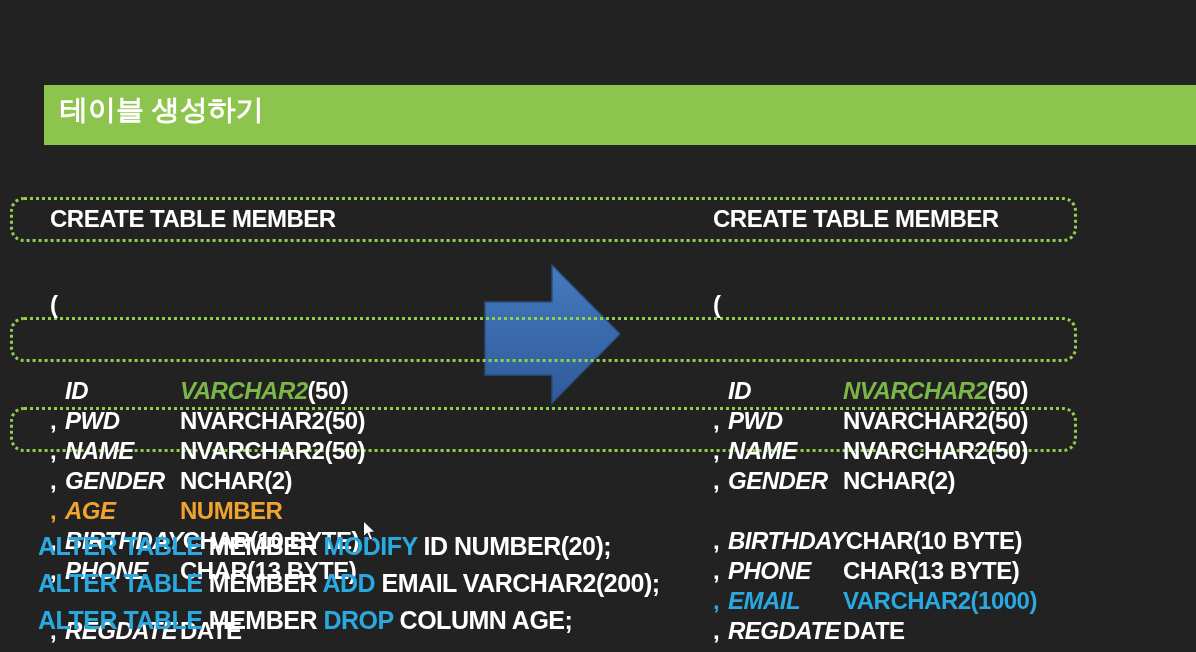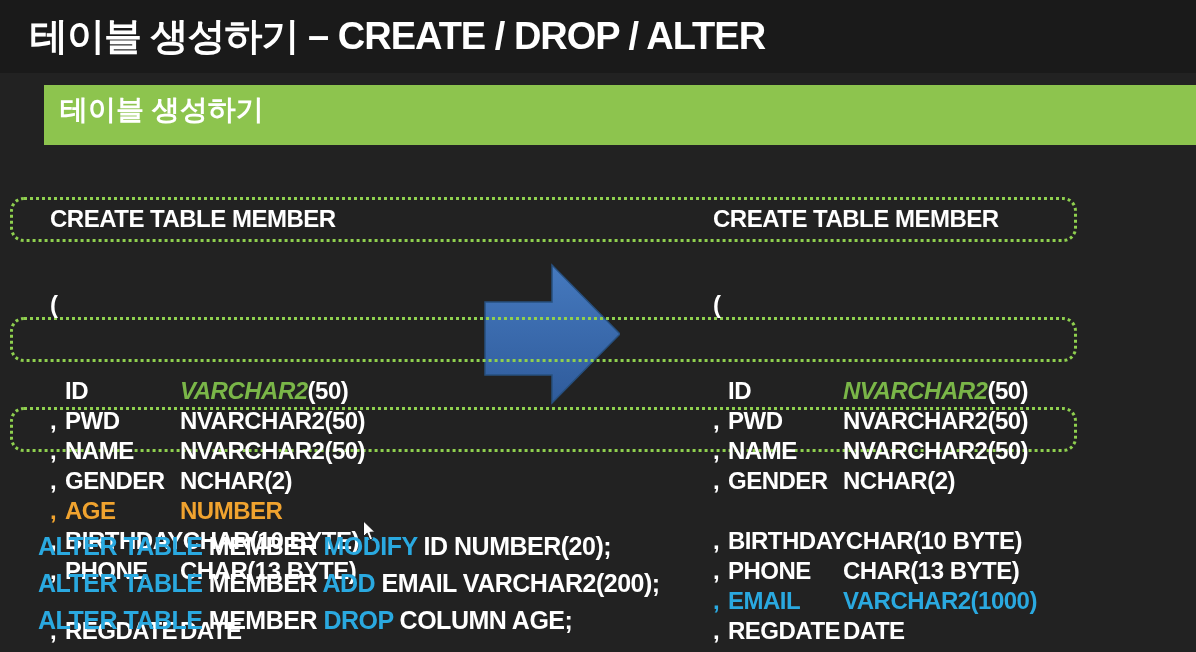--- a/index.html
+++ b/index.html
@@ -70,21 +70,21 @@
     font-weight:700;
     letter-spacing:-0.5px;
     white-space:pre;
   }
   .code-block.left{left:50px;}
   .code-block.right{left:713px;}
   .code-line,.code-row{height:30px;line-height:30px;}
   .code-row{display:flex;}
   .seg{display:inline-block;}
   .seg.comma{width:15px;}
-  .seg.name{min-width:115px;}
+  .seg.name{min-width:115px;font-style:italic;}
   .col-white{color:#ffffff;}
   .col-green{color:var(--code-green,#7AB648);font-style:italic;}
   .col-orange{color:var(--code-orange,#F0A32F);}
   .col-blue{color:var(--code-blue,#2AA9E0);}
   
   .arrow{
     position:absolute;left:480px;top:260px;width:140px;height:148px;
     z-index:1;
   }
   
@@ -101,23 +101,20 @@
   .cursor{
     position:absolute;left:362px;top:520px;width:15px;height:22px;
     z-index:5;
   }
 </style>
 </head>
 <body>
 
 <div class="slide">
 
-  <header class="top-bar">
-    <h1>테이블 생성하기 – CREATE / DROP / ALTER</h1>
-  </header>
 
   <div class="green-bar">
     <span>테이블 생성하기</span>
   </div>
 
   <div class="hl-box box1"></div>
   <div class="hl-box box2"></div>
   <div class="hl-box box3"></div>
 
   <svg class="arrow" viewBox="0 0 140 148">

